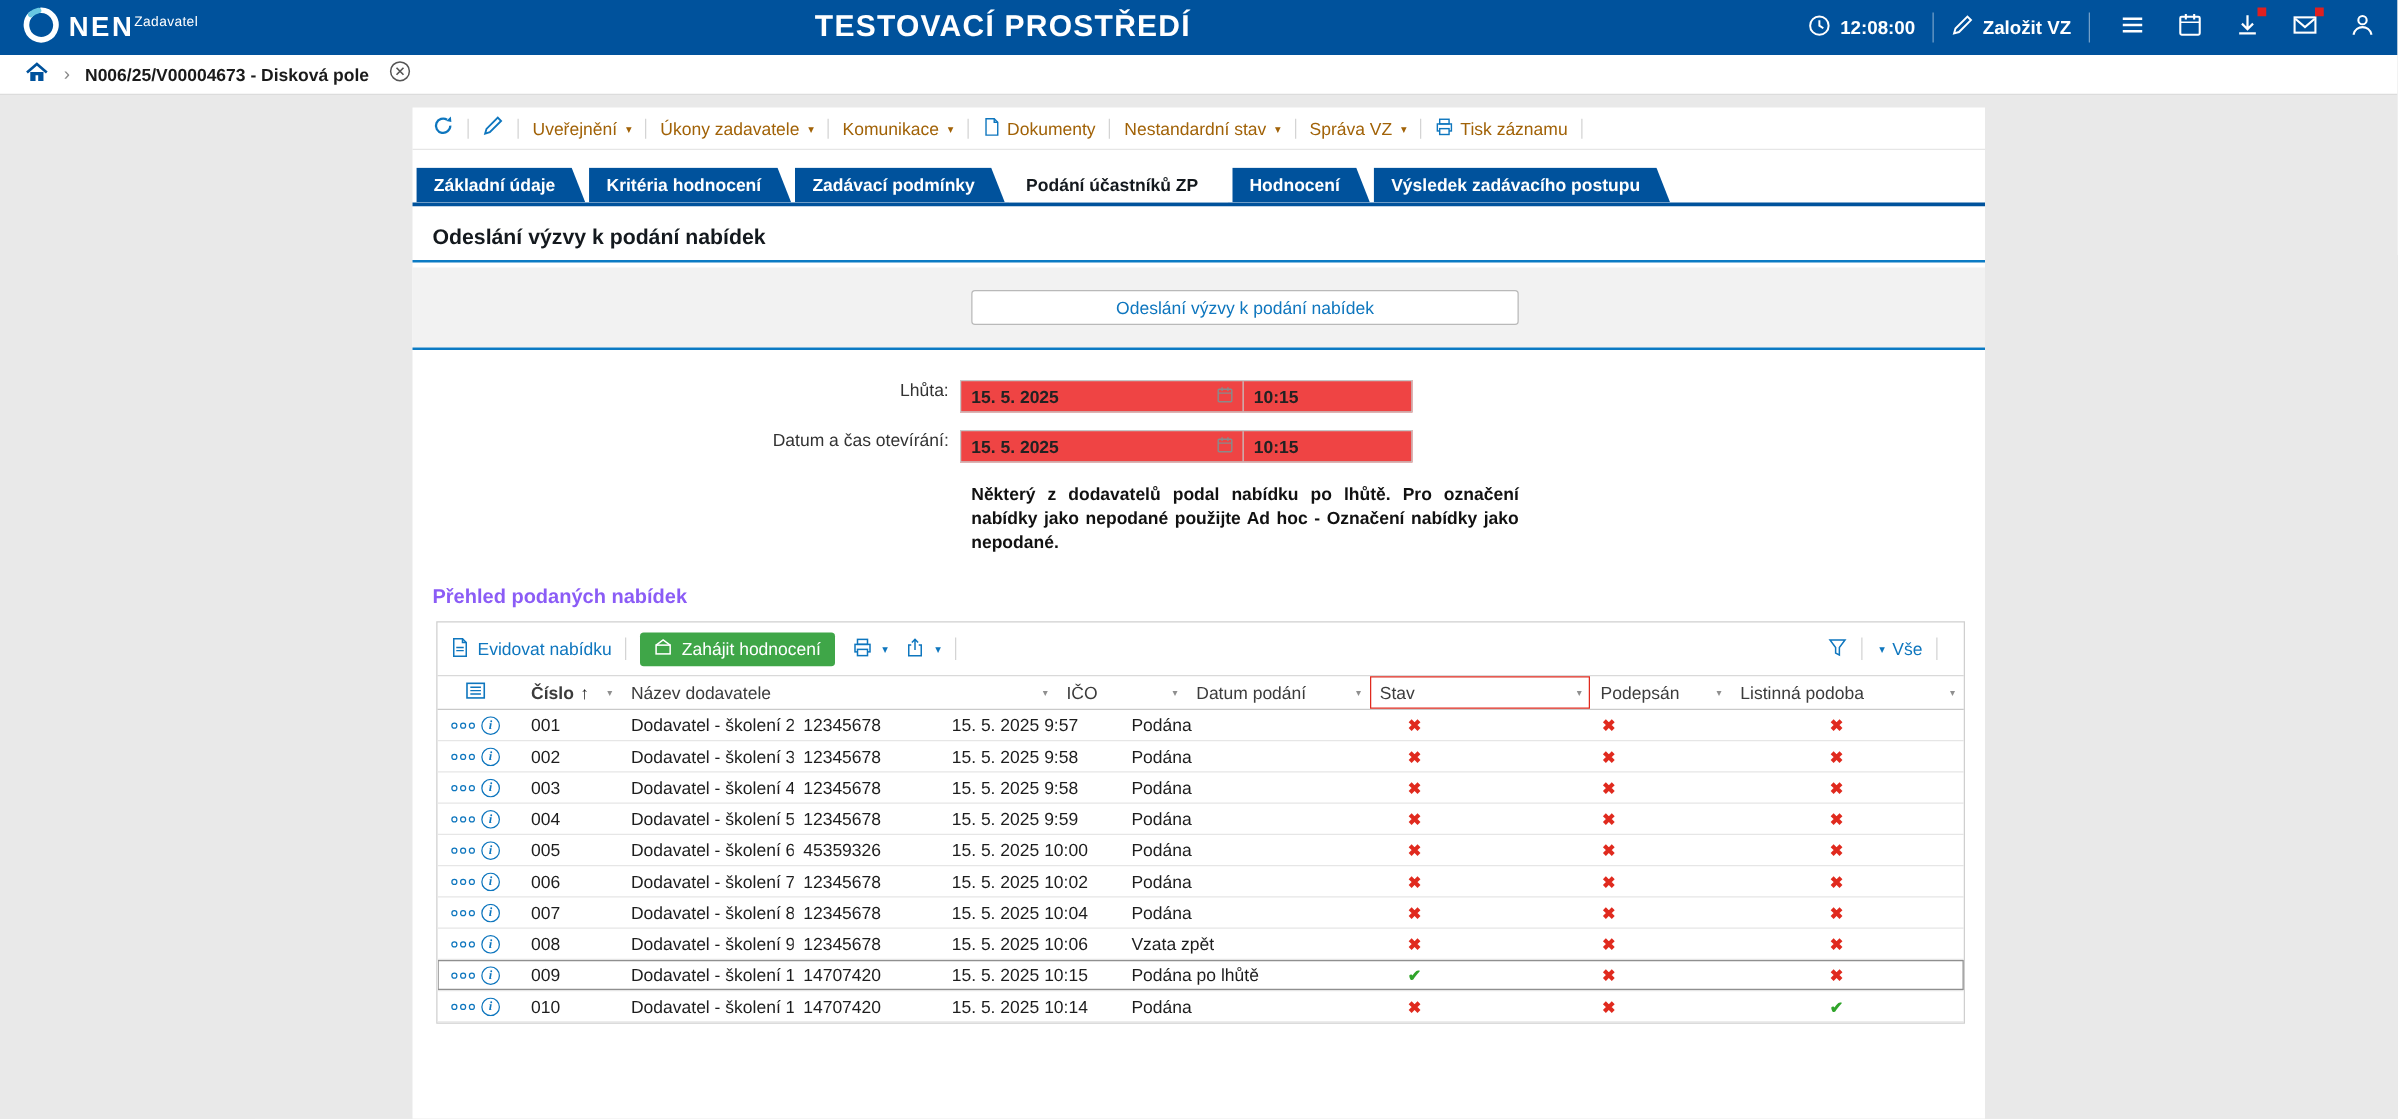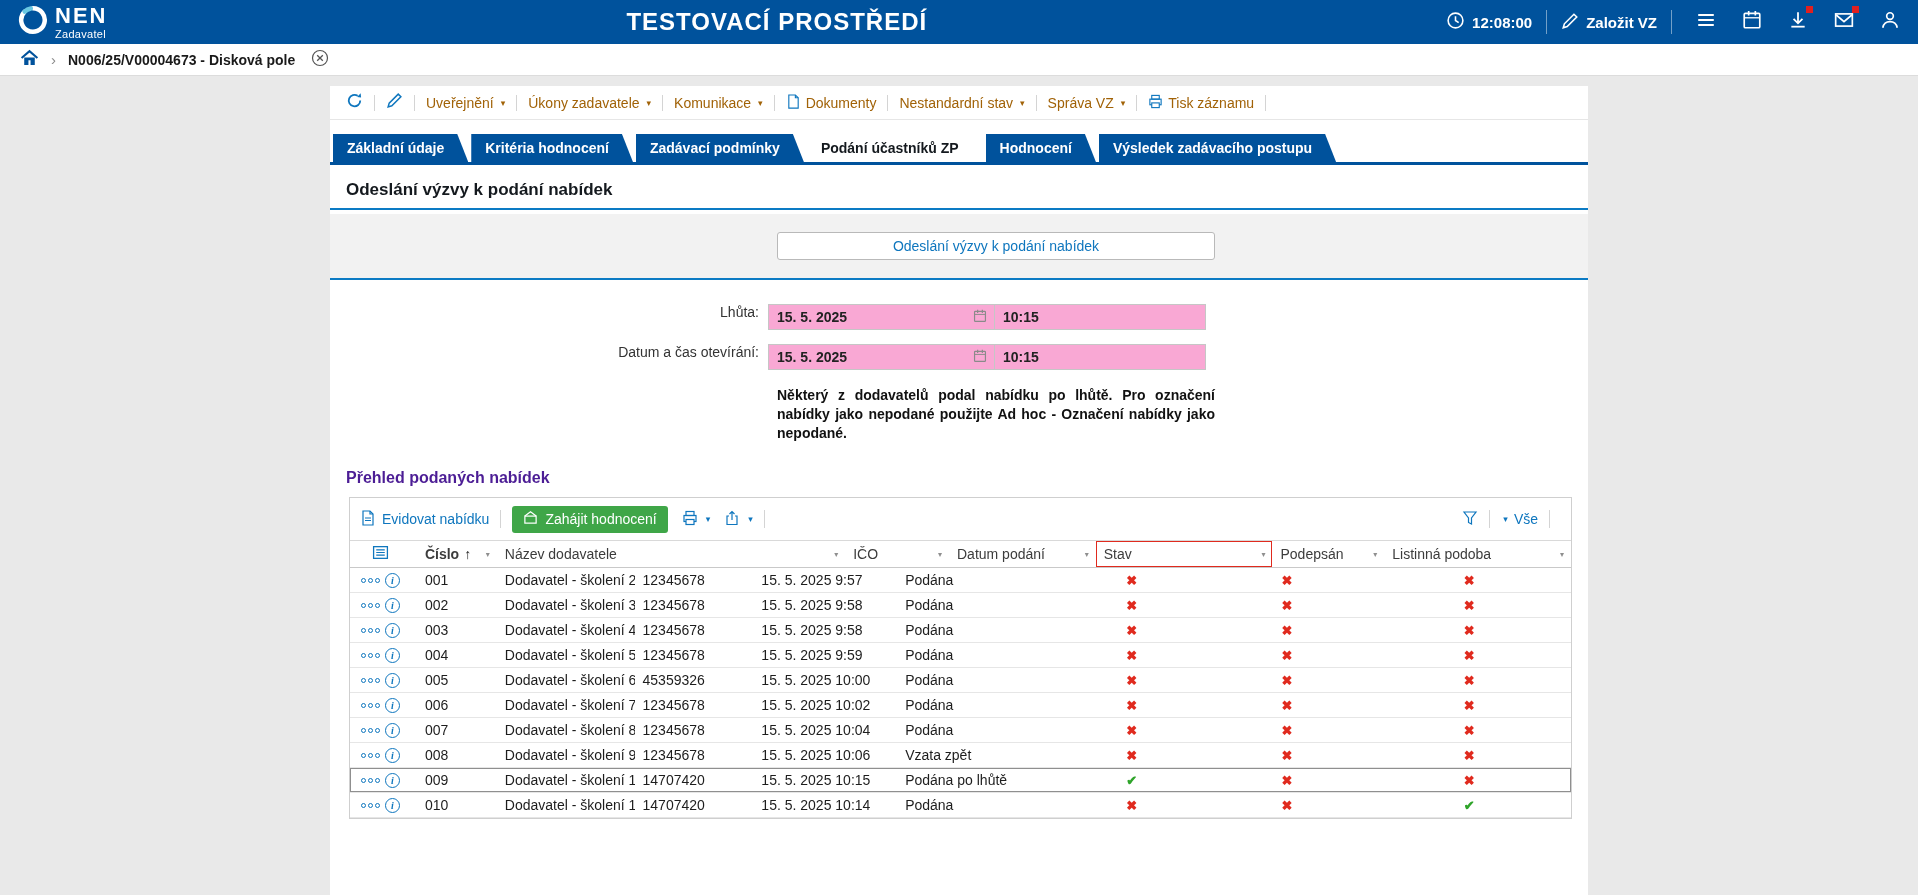--- a/index.html
+++ b/index.html
@@ -2,21 +2,21 @@
 <html><head>
 <meta charset="utf-8">
 <style>
   * { box-sizing: border-box; }
   html,body { margin:0; width:1918px; height:895px; background:#e9e9e9;
     font-family:"Liberation Sans",sans-serif; color:#222; overflow:hidden; }
 
   
   .topbar { height:44px; background:#00529C; color:#fff; display:flex; align-items:center; padding:0 18px; }
   .logo { display:flex; align-items:center; gap:7px; cursor:pointer; }
-  .logo-txt { display:flex; flex-direction:column; line-height:1; }
+  .logo-txt { display:flex; flex-direction:row; line-height:1; }
   .logo-title { font-size:22px; font-weight:bold; letter-spacing:2px; }
   .logo-sub { font-size:11px; margin-top:2px; letter-spacing:.3px; }
   .tb-title { flex:1; text-align:center; font-weight:bold; font-size:24px; letter-spacing:1px; }
   .tb-right { display:flex; align-items:center; }
   .tb-clock { display:flex; align-items:center; gap:7px; font-size:15px; font-weight:bold; }
   .tb-vsep { width:1px; height:24px; background:rgba(255,255,255,.45); margin:0 14px; }
   .tb-new { display:flex; align-items:center; gap:7px; font-size:15px; font-weight:bold; cursor:pointer; }
   .tb-ibtn { position:relative; margin-left:26px; cursor:pointer; display:flex; align-items:center; }
   .badge { position:absolute; top:-4px; right:-5px; width:7px; height:7px; background:#e02020; }
 
@@ -46,28 +46,28 @@
   
   .sec-title { font-size:17px; font-weight:bold; color:#14191E; padding:15px 0 8px 16px; }
   .sec-rule { height:2px; background:#0C7BC4; }
   .band { background:#f2f2f2; height:64px; display:flex; align-items:center; margin-top:4px; }
   .invite-btn { margin-left:447px; width:438px; height:28px; background:#fff; border:1px solid #b9b9b9; border-radius:3px;
                 color:#0E76BE; font-size:14px; font-family:inherit; cursor:pointer; }
 
   .form { margin-top:24px; }
   .frow { display:flex; align-items:flex-start; margin-bottom:14px; }
   .flabel { width:438px; text-align:right; padding-right:9px; font-size:14px; color:#333; }
-  .fgroup { display:flex; width:438px; height:26px; border:1px solid #c6c6c6; background:#f9a8d4; }
+  .fgroup { display:flex; width:362px; height:26px; border:1px solid #c6c6c6; background:#ef4444; }
   .fdate { flex:0 0 226px; display:flex; align-items:center; padding:0 7px 0 8px; border-right:1px solid #c6c6c6;
            font-weight:bold; font-size:14px; color:#222; }
   .fdate .dtxt { flex:1; }
   .ftime { flex:1; display:flex; align-items:center; padding-left:8px; font-weight:bold; font-size:14px; color:#222; }
 
   .warning { margin:16px 0 0 447px; width:438px; font-weight:bold; font-size:14px; line-height:19px; text-align:justify; color:#111; }
-  .sub-title { font-size:16px; font-weight:bold; color:#4c1d95; margin:26px 0 10px 16px; }
+  .sub-title { font-size:16px; font-weight:bold; color:#8b5cf6; margin:26px 0 10px 16px; }
 
   
   .grid { margin:0 16px 0 19px; border:1px solid #cfcfcf; background:#fff; }
   .grid-toolbar { display:flex; align-items:center; height:42px; padding:0 10px; }
   .gt-item { color:#0E76BE; font-size:14px; display:flex; align-items:center; gap:6px; cursor:pointer; white-space:nowrap; }
   .gt-sep { width:1px; height:18px; background:#d4d4d4; margin:0 11px; }
   .btn-green { background:#3FA648; color:#fff; border:none; border-radius:3px; height:27px; display:flex; align-items:center;
                gap:7px; padding:0 11px; font-size:14px; font-family:inherit; cursor:pointer; }
   .gt-right { margin-left:auto; display:flex; align-items:center; }
 

